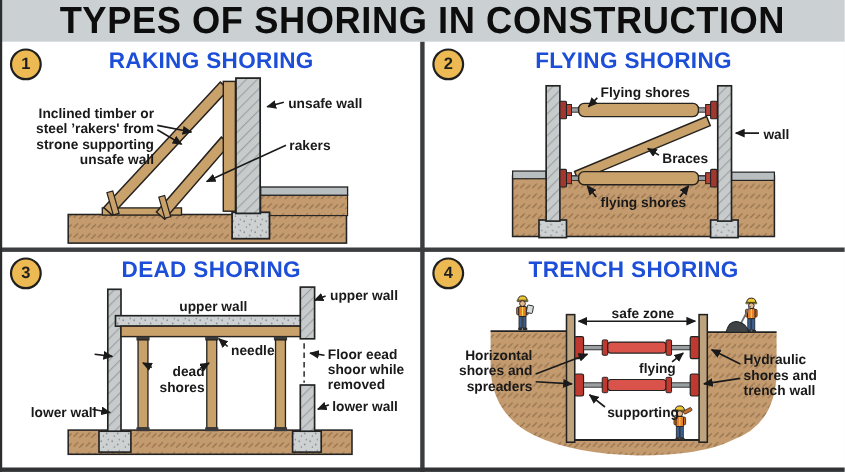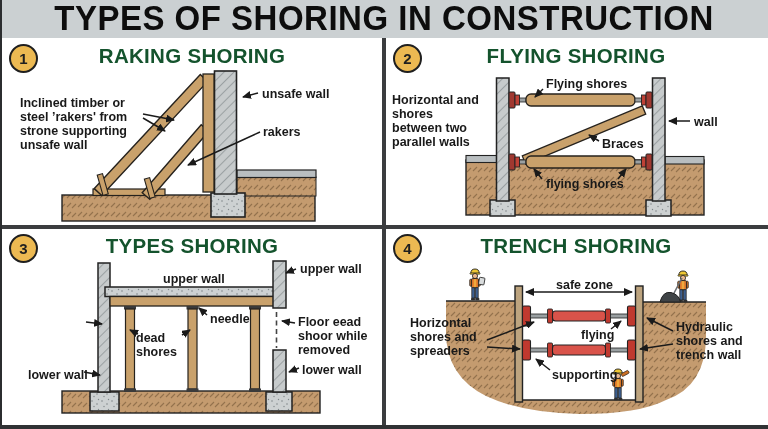--- a/index.html
+++ b/index.html
@@ -9,28 +9,28 @@
           display:flex;align-items:center;justify-content:center;}
   .main-title{margin:0;font-size:33px;font-weight:800;letter-spacing:0.5px;color:#0d0d0d;
               transform:scaleY(1.04);white-space:nowrap;}
   .panel{position:absolute;background:#fff;}
   .p1{left:0;top:38px;width:384px;height:190px;}
   .p2{left:384px;top:38px;width:384px;height:190px;}
   .p3{left:0;top:228px;width:384px;height:201px;}
   .p4{left:384px;top:228px;width:384px;height:201px;}
   .art{position:absolute;left:0;top:0;}
   .ptitle{position:absolute;left:0;top:6px;width:100%;text-align:center;margin:0;
-          font-size:20.5px;font-weight:800;letter-spacing:0.3px;color:#14532d;}
+          font-size:20.5px;font-weight:800;letter-spacing:0.3px;color:#1d4ed8;}
   .badge{position:absolute;left:9px;top:6px;width:25px;height:25px;border-radius:50%;
          background:#ecb952;border:2.5px solid #1f1f1f;display:flex;align-items:center;
          justify-content:center;z-index:3;}
   .badge span{font-size:15px;font-weight:800;color:#1f1f1f;}
   .lbl{position:absolute;font-size:12.5px;font-weight:700;line-height:1.12;color:#191919;
        white-space:nowrap;z-index:2;}
-  .wrap{white-space:normal;text-align:left;}
+  .wrap{white-space:normal;text-align:right;}
   .wrapl{white-space:normal;text-align:left;}
   .divider{position:absolute;background:#3b3d3f;z-index:5;}
   .vline{left:382px;top:38px;width:4px;height:391px;}
   .hline{left:0;top:225px;width:768px;height:4px;}
   .edge-r{position:absolute;right:0;top:0;width:3px;height:429px;background:#2a2c2e;z-index:6;}
   .edge-b{position:absolute;left:0;bottom:0;width:768px;height:4px;background:#303234;z-index:6;}
   .edge-l{position:absolute;left:0;top:0;width:2px;height:429px;background:#2b2d2f;z-index:6;}
   line.ar{stroke:#1a1a1a;stroke-width:1.5px;}
 </style>
 </head>
@@ -135,32 +135,31 @@
       <rect x="142" y="118" width="109" height="12" rx="5" fill="#c9a16b" stroke="#26221d" stroke-width="1.3"></rect>
       <rect x="251" y="122" width="6.5" height="4" fill="#9aa0a2" stroke="#222" stroke-width="0.8"></rect>
       <rect x="257.5" y="119" width="4.5" height="10" fill="#bf4136" stroke="#222" stroke-width="0.9"></rect>
       <rect x="262" y="116" width="6" height="16" rx="1" fill="#a03830" stroke="#222" stroke-width="1"></rect>
       <line class="ar" x1="159" y1="51" x2="151" y2="59" marker-end="url(#arrowM)"></line>
       <line class="ar" x1="306" y1="83" x2="285" y2="83" marker-end="url(#arrowM)"></line>
       <line class="ar" x1="215" y1="103" x2="205" y2="97" marker-end="url(#arrowM)"></line>
       <line class="ar" x1="158" y1="141" x2="150" y2="131" marker-end="url(#arrowM)"></line>
       <line class="ar" x1="234" y1="141" x2="242" y2="131" marker-end="url(#arrowM)"></line>
     </svg>
-    <div class="lbl wrap" style="left:8px;top:55px;width:88px">Horizontal and shores between two parallel walls</div>
     <div class="lbl" style="left:162px;top:39px">Flying shores</div>
     <div class="lbl" style="left:310px;top:77px">wall</div>
     <div class="lbl" style="left:218px;top:99px">Braces</div>
     <div class="lbl" style="left:162px;top:139px">flying shores</div>
   </section>
 
   <section class="panel p3">
     <div class="badge">
       <span>3</span>
     </div>
-    <h2 class="ptitle">TYPES SHORING</h2>
+    <h2 class="ptitle">DEAD SHORING</h2>
     <svg class="art" width="384" height="201" viewBox="0 0 384 201">
       <rect x="62" y="163" width="258" height="22" fill="url(#patGround)" stroke="#222" stroke-width="1.4"></rect>
       <rect x="90" y="164" width="29" height="19" fill="url(#patConc)" stroke="#222" stroke-width="1.5"></rect>
       <rect x="266" y="164" width="26" height="19" fill="url(#patConc)" stroke="#222" stroke-width="1.5"></rect>
       <rect x="98" y="35" width="12" height="129" fill="url(#patWall)" stroke="#222" stroke-width="1.5"></rect>
       <rect x="105" y="59" width="173" height="9.5" fill="url(#patConc)" stroke="#222" stroke-width="1.5"></rect>
       <rect x="110" y="68.5" width="164" height="9.5" fill="#c9a16b" stroke="#26221d" stroke-width="1.3"></rect>
       <rect x="124" y="78" width="12" height="3.5" fill="#3a3a3a"></rect>
       <rect x="125.5" y="81" width="9" height="80" fill="#c9a16b" stroke="#26221d" stroke-width="1.2"></rect>
       <rect x="124" y="160.5" width="12" height="3.5" fill="#3a3a3a"></rect>

